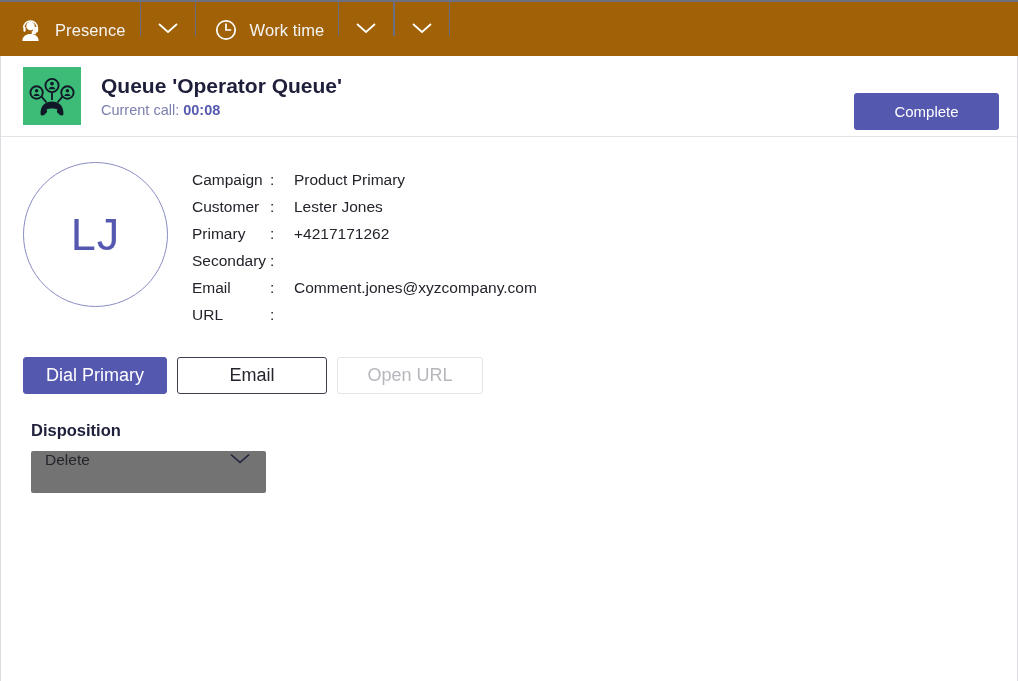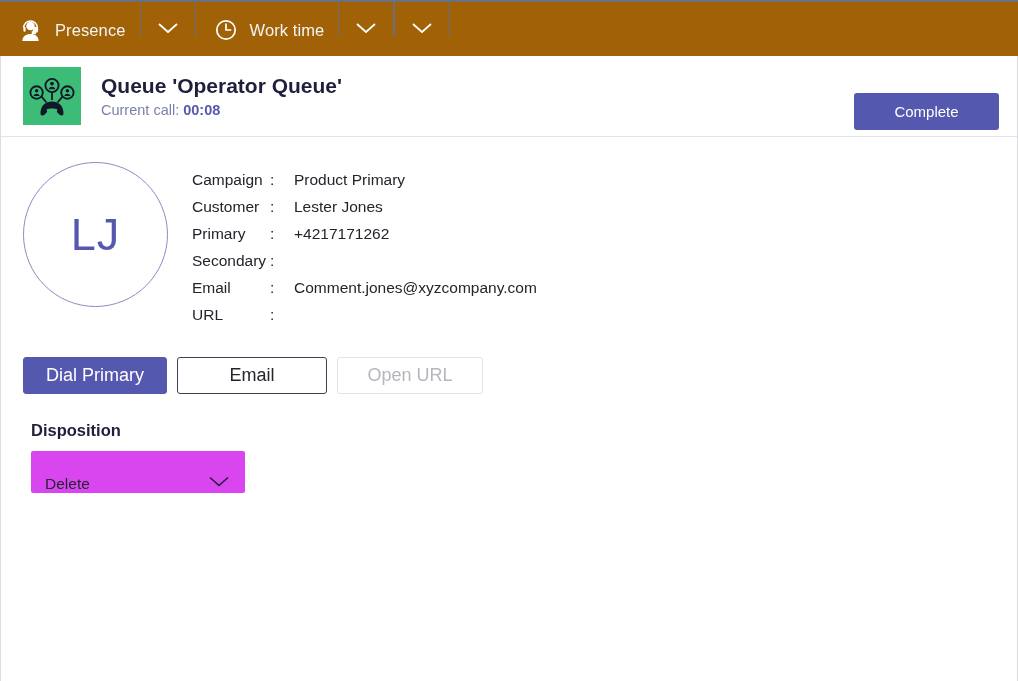--- a/index.html
+++ b/index.html
@@ -153,24 +153,24 @@
     font-size: 14.5px;
     color: #24252c;
     padding: 7px 9px;
     outline: none;
   }
 
   
   .disp-wrap { padding-top: 27px; padding-left: 8px; }
   .disp-select {
     margin: 11px 0 0 22px;
-    width: 214px; height: 42px;
-    background: #d946ef;
+    width: 235px; height: 42px;
+    background: #737373;
     border: none; border-radius: 2px;
-    display: flex; align-items: flex-end;
+    display: flex; align-items: flex-start;
     padding: 0 14px;
     cursor: pointer;
   }
   .disp-value {
     flex: 1;
     font-size: 15.5px;
     color: #24252c;
   }
 </style>
 </head>

